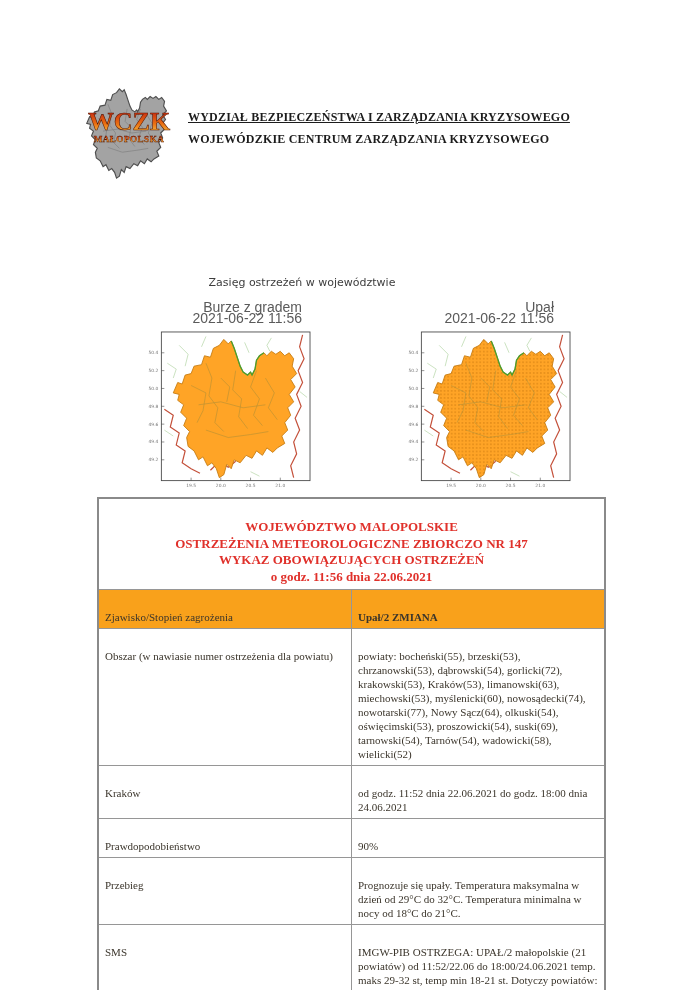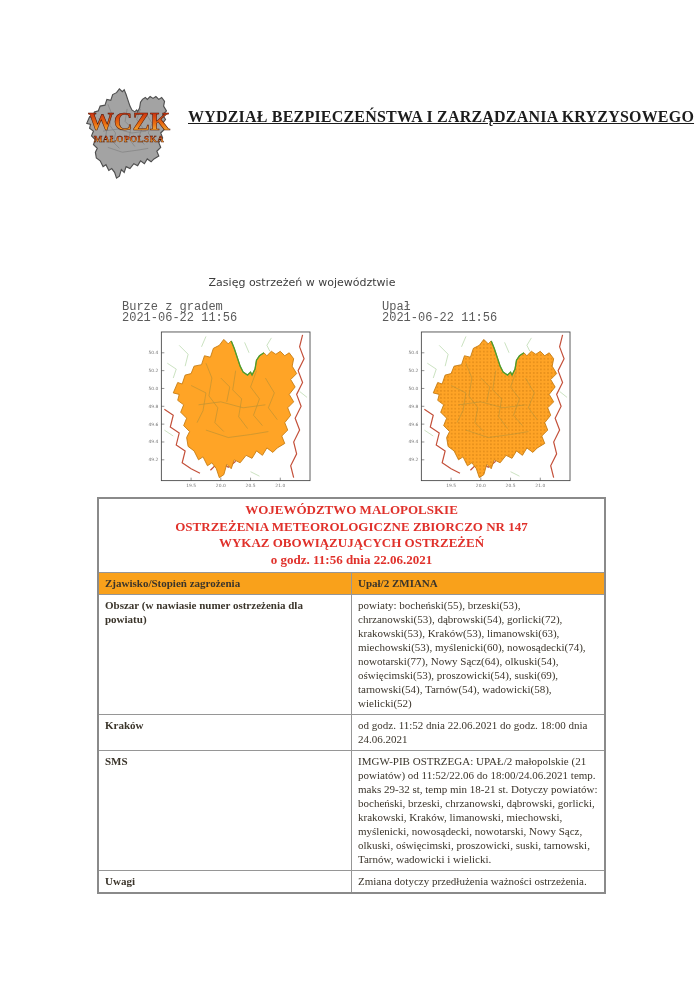--- a/index.html
+++ b/index.html
@@ -5,41 +5,41 @@
   html,body{margin:0;padding:0;}
   body{
     width:700px;height:990px;background:#ffffff;position:relative;
     font-family:"Liberation Serif", serif;overflow:hidden;
   }
   
   .logo{position:absolute;left:78px;top:84px;width:102px;height:98px;}
   .logo svg{width:100%;height:100%;}
   
   .org-header{position:absolute;left:188px;top:106px;width:445px;color:#1c1c1c;}
-  .org-line{font-size:16px;font-weight:bold;letter-spacing:.2px;line-height:22px;white-space:nowrap;}
+  .org-line{font-size:12px;font-weight:bold;letter-spacing:.2px;line-height:22px;white-space:nowrap;}
   .org-line.u{text-decoration:underline;}
   
   .maps-title{position:absolute;left:0;top:276px;width:604px;text-align:center;
     font-family:"DejaVu Sans",sans-serif;font-size:11px;color:#3d3d3d;}
-  .map-label{position:absolute;top:302px;width:180px;text-align:left;
-    font-family:Liberation Mono, monospace;font-size:12px;color:#5a5a5a;line-height:11px;}
+  .map-label{position:absolute;top:302px;width:180px;text-align:right;
+    font-family:Liberation Sans, sans-serif;font-size:14px;color:#5a5a5a;line-height:11px;}
   #map-label-1{left:122px;}
-  #map-label-2{left:382px;}
+  #map-label-2{left:374px;}
   .map-svg{position:absolute;top:329px;width:176px;height:165px;}
   #map-svg-1{left:141px;}
   #map-svg-2{left:401px;}
   .tick-txt{font-family:"DejaVu Sans",sans-serif;font-size:3px;fill:#777;}
   
   table.warn{position:absolute;left:97px;top:497px;width:509px;border-collapse:collapse;
     border:2px solid #8a8a8a;table-layout:fixed;}
-  table.warn td{border:1px solid #969696;vertical-align:top;padding:3px 6px 4px 6px;
+  table.warn td{border:1px solid #969696;vertical-align:top;padding:20px 6px 4px 6px;
     font-size:11px;line-height:14px;color:#3b352b;}
   td.title-cell{text-align:center;padding:6px 4px 7px 4px;}
   .title-line{color:#e0312b;font-weight:bold;font-size:13px;line-height:16.5px;}
-  td.lbl{font-weight:bold;width:133px;}
+  td.lbl{font-weight:normal;width:133px;}
   tr.hl td{background:#f9a11b;}
   tr.hl td.val{font-weight:bold;}
 </style>
 </head>
 <body>
 
 <div class="logo">
   <svg viewBox="0 0 104 102">
     <defs>
       <linearGradient id="fireGrad" x1="0" y1="0" x2="0" y2="1">
@@ -58,20 +58,21 @@
       <path d="M25,49 L40,47 55,51 70,49"></path>
       <path d="M30,66 L45,71 60,69 72,67"></path>
     </g>
     <text x="52" y="48" text-anchor="middle" font-family="Liberation Serif, serif" font-weight="bold" font-size="27" fill="url(#fireGrad)" stroke="#571500" stroke-width="0.6">WCZK</text>
     <text x="52" y="60" text-anchor="middle" font-family="Liberation Serif, serif" font-weight="bold" font-size="9.5" letter-spacing="0.5" fill="url(#fireGrad)" stroke="#571500" stroke-width="0.35">MAŁOPOLSKA</text>
   </svg>
 </div>
 
 <div class="org-header">
   <div class="org-line u">WYDZIAŁ BEZPIECZEŃSTWA I ZARZĄDZANIA KRYZYSOWEGO</div>
+  <div class="org-line">WOJEWÓDZKIE CENTRUM ZARZĄDZANIA KRYZYSOWEGO</div>
 </div>
 
 <div class="maps-title">Zasięg ostrzeżeń w województwie</div>
 
 <div class="map-label" id="map-label-1">
   <div>Burze z gradem</div>
   <div>2021-06-22 11:56</div>
 </div>
 <div class="map-label" id="map-label-2">
   <div>Upał</div>
@@ -214,20 +215,28 @@
   </tr>
   <tr>
     <td class="lbl">Obszar (w nawiasie numer ostrzeżenia dla powiatu)</td>
     <td class="val">powiaty: bocheński(55), brzeski(53), chrzanowski(53), dąbrowski(54), gorlicki(72), krakowski(53), Kraków(53), limanowski(63), miechowski(53), myślenicki(60), nowosądecki(74), nowotarski(77), Nowy Sącz(64), olkuski(54), oświęcimski(53), proszowicki(54), suski(69), tarnowski(54), Tarnów(54), wadowicki(58), wielicki(52)</td>
   </tr>
   <tr>
     <td class="lbl">Kraków</td>
     <td class="val">od godz. 11:52 dnia 22.06.2021 do godz. 18:00 dnia 24.06.2021</td>
   </tr>
   <tr>
+    <td class="lbl">Prawdopodobieństwo</td>
+    <td class="val">90%</td>
+  </tr>
+  <tr>
+    <td class="lbl">Przebieg</td>
+    <td class="val">Prognozuje się upały. Temperatura maksymalna w dzień od 29°C do 32°C. Temperatura minimalna w nocy od 18°C do 21°C.</td>
+  </tr>
+  <tr>
     <td class="lbl">SMS</td>
     <td class="val">IMGW-PIB OSTRZEGA: UPAŁ/2 małopolskie (21 powiatów) od 11:52/22.06 do 18:00/24.06.2021 temp. maks 29-32 st, temp min 18-21 st. Dotyczy powiatów: bocheński, brzeski, chrzanowski, dąbrowski, gorlicki, krakowski, Kraków, limanowski, miechowski, myślenicki, nowosądecki, nowotarski, Nowy Sącz, olkuski, oświęcimski, proszowicki, suski, tarnowski, Tarnów, wadowicki i wielicki.</td>
   </tr>
   <tr>
     <td class="lbl">Uwagi</td>
     <td class="val">Zmiana dotyczy przedłużenia ważności ostrzeżenia.</td>
   </tr>
 
   </tbody>
 </table>

